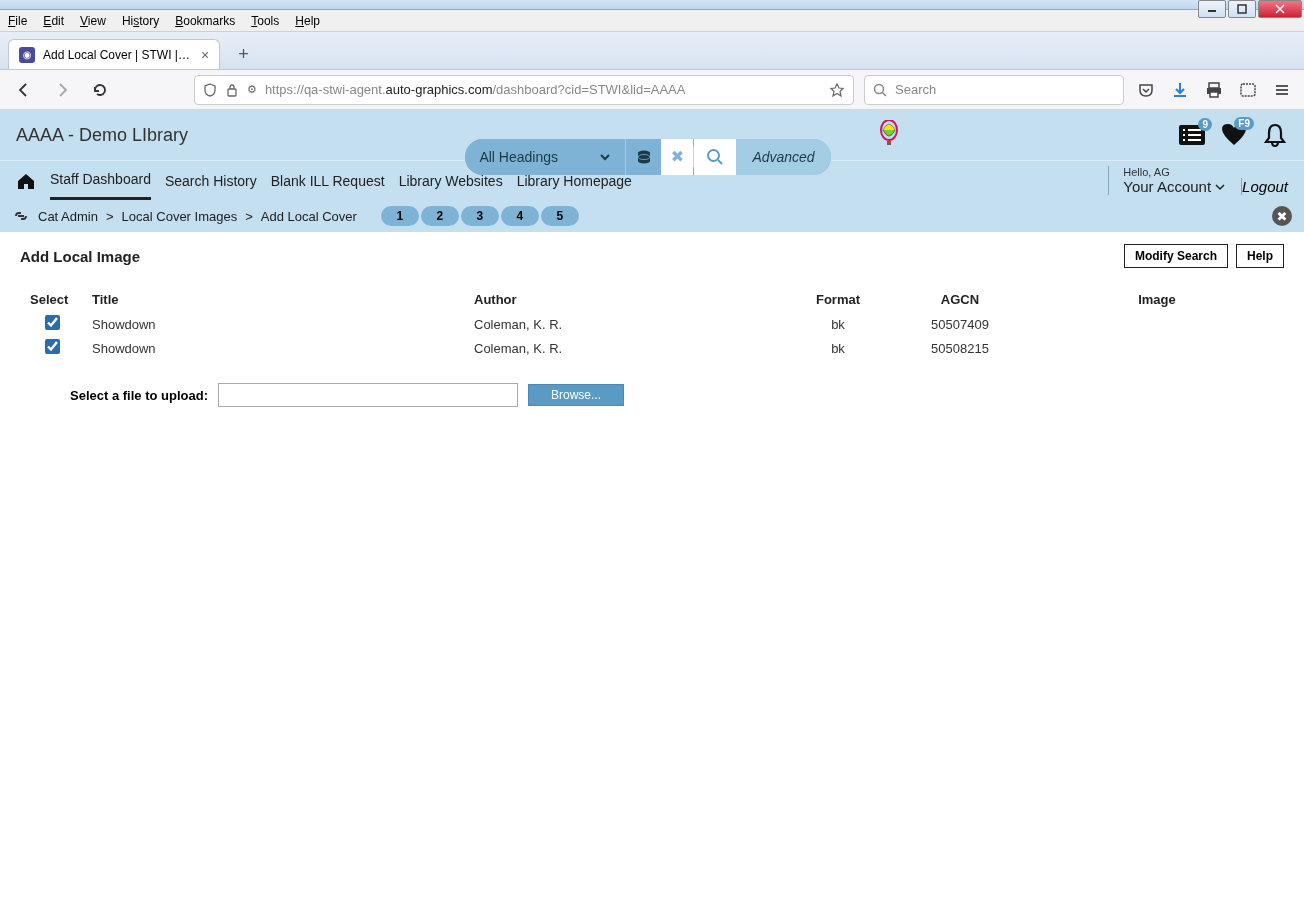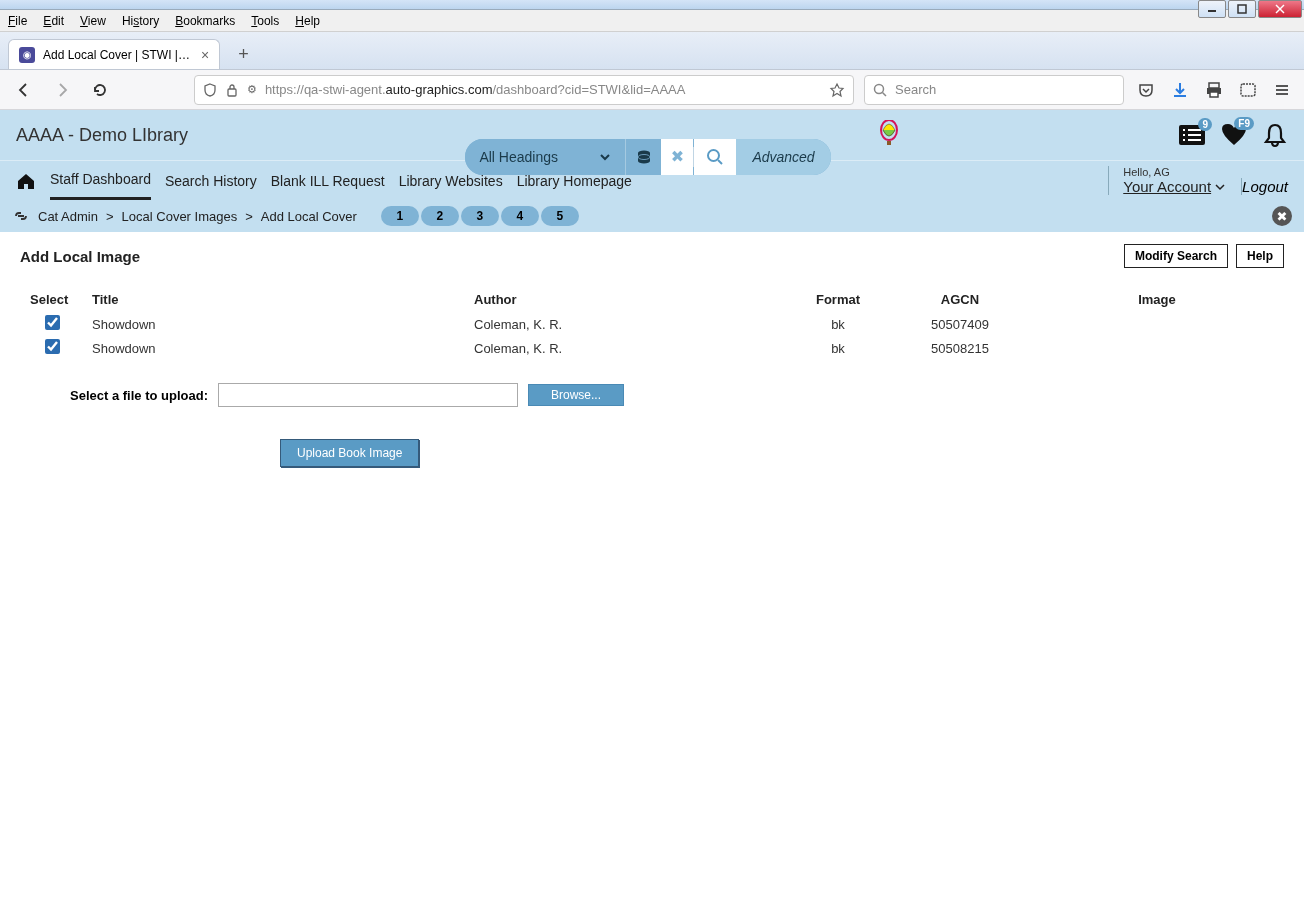--- a/index.html
+++ b/index.html
@@ -51,21 +51,21 @@
 .icon-badge-wrap { position: relative; cursor: pointer; }
 .badge { position: absolute; top: -6px; right: -6px; background: #5a9bc5; color: #fff; font-size: 10px; font-weight: bold; border-radius: 8px; padding: 1px 4px; }
 
 
 .nav-row { background: #c3dff0; height: 40px; display: flex; align-items: center; padding: 0 16px; gap: 14px; border-top: 1px solid rgba(255,255,255,0.4); }
 .nav-link { color: #222; font-size: 14px; cursor: pointer; padding: 10px 0; }
 .nav-link.active { border-bottom: 3px solid #222; font-weight: 500; }
 .nav-right { margin-left: auto; display: flex; align-items: flex-end; gap: 16px; }
 .account-block { border-left: 1px solid #8ab; padding-left: 14px; cursor: pointer; }
 .hello-text { font-size: 11px; color: #333; }
-.account-text { font-size: 15px; color: #222; display: flex; align-items: center; gap: 4px; text-decoration: underline; }
+.account-text { font-size: 15px; color: #222; display: flex; align-items: center; gap: 4px; }
 .logout-block { border-left: 1px solid #8ab; cursor: pointer; font-size: 15px; font-style: italic; }
 
 
 .breadcrumb-row { background: #c3dff0; height: 32px; display: flex; align-items: center; padding: 0 12px; gap: 8px; position: relative; }
 .bc-link { font-size: 13px; color: #222; cursor: pointer; }
 .bc-sep { color: #222; }
 .step-pills { display: flex; gap: 2px; margin-left: 16px; }
 .step-pill { background: #7fb3d5; color: #000; font-weight: bold; width: 38px; height: 20px; border-radius: 10px; display: flex; align-items: center; justify-content: center; font-size: 12px; cursor: pointer; }
 .close-bc { position: absolute; right: 12px; width: 20px; height: 20px; background: #555; color: #fff; border-radius: 50%; display: flex; align-items: center; justify-content: center; cursor: pointer; font-size: 13px; }
 
@@ -356,16 +356,13 @@
         </tr>
       </tbody>
   </table>
 
   <div class="upload-row">
     <span class="upload-label">Select a file to upload:</span>
     <input class="file-input" readonly="" style="">
     <button class="browse-btn">Browse...</button>
   </div>
 
-  <div class="upload-btn-row">
-    <button class="upload-btn">Upload Book Image</button>
-  </div>
 </div>
 
 </body></html>

